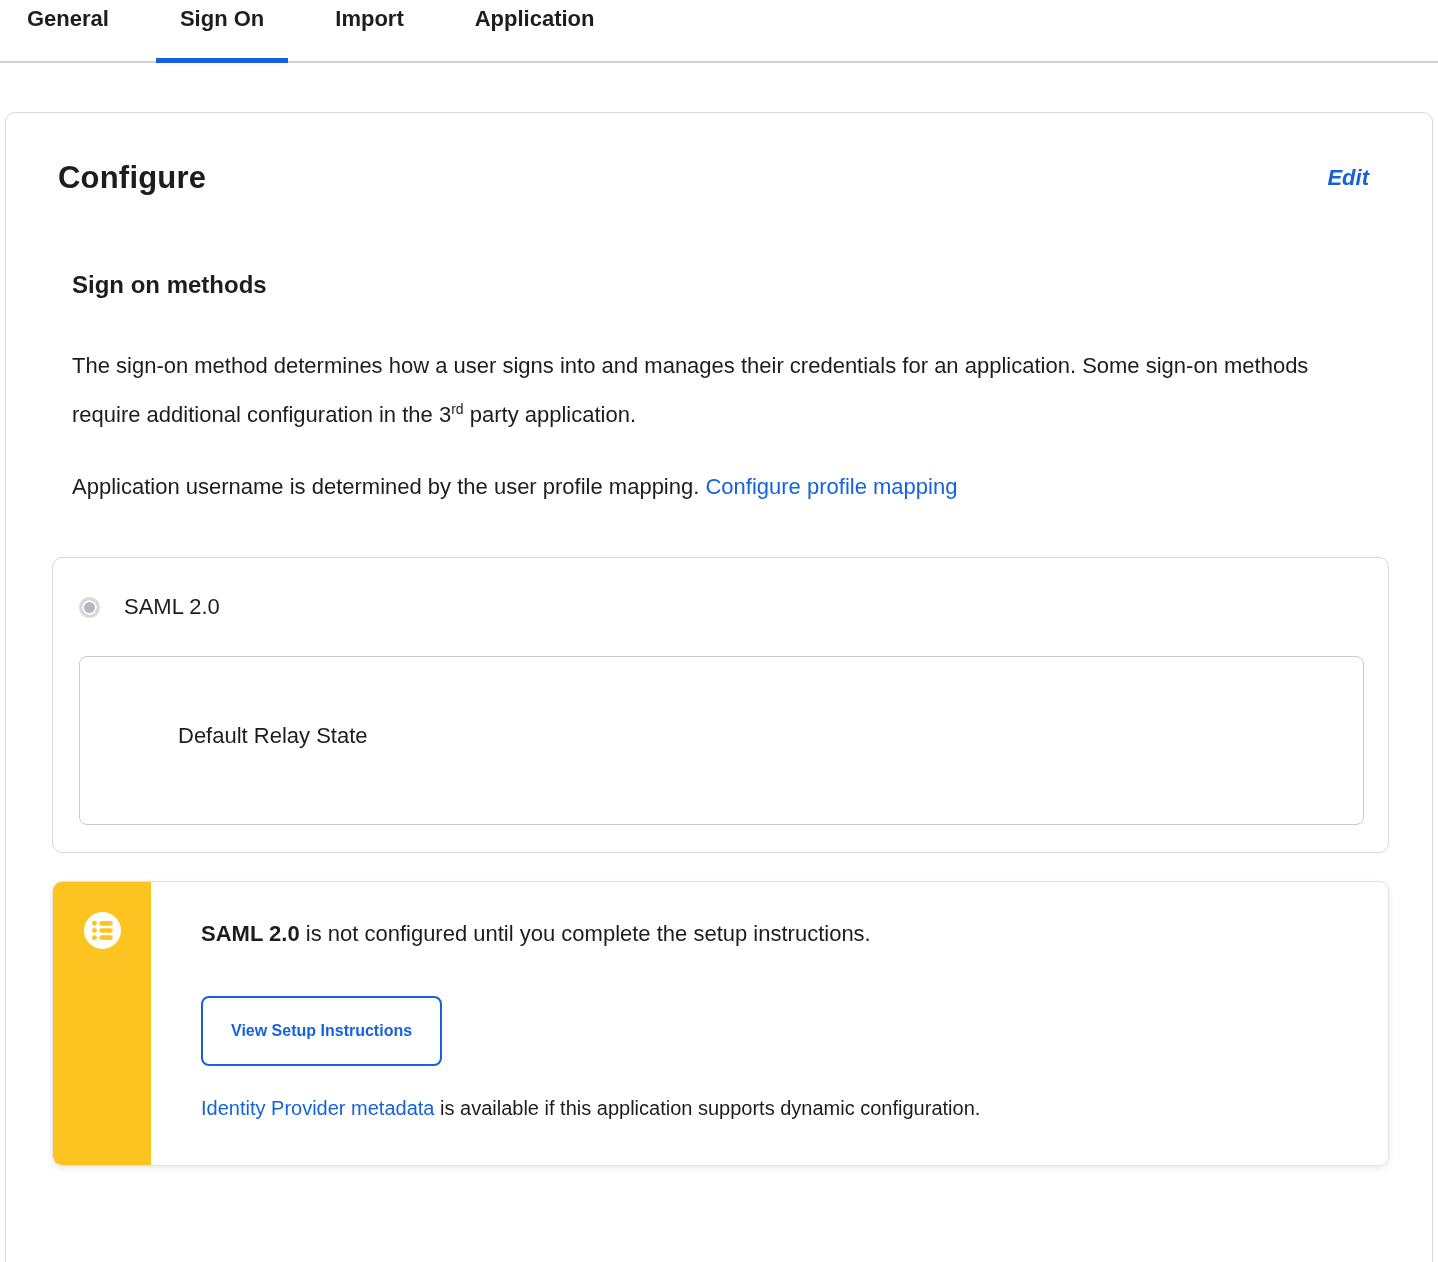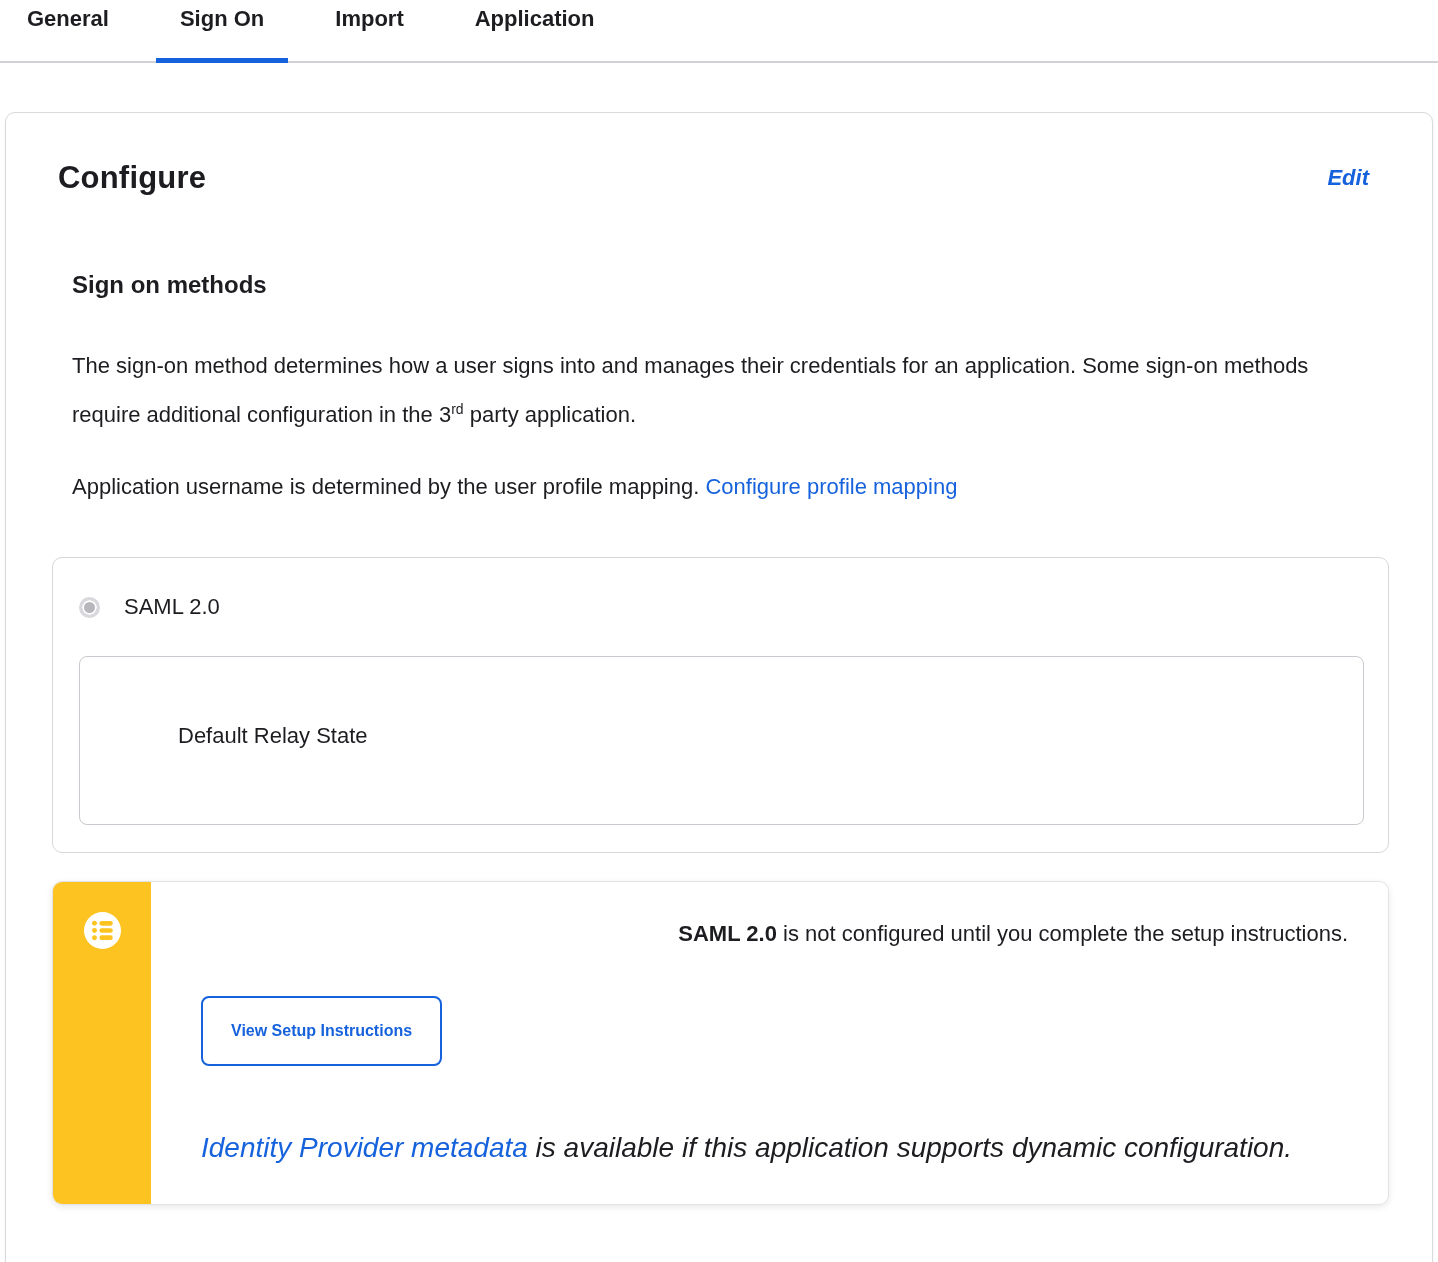--- a/index.html
+++ b/index.html
@@ -79,31 +79,31 @@
     box-shadow:0 2px 6px rgba(29,29,33,.10);
     overflow:hidden; min-height:285px;
   }
   .callout-stripe{
     flex:0 0 98px; background:#fdc321;
     display:flex; justify-content:center; align-items:flex-start;
     padding-top:30px;
   }
   .callout-icon{ width:37px; height:37px; display:block; }
   .callout-body{ flex:1; padding:36px 40px 40px 50px; }
-  .callout-text{ font-size:22px; line-height:32px;text-align:right; }
+  .callout-text{ font-size:22px; line-height:32px; }
   .callout-text strong{ font-weight:700; }
   .setup-btn{
     margin-top:46px; display:inline-block;
     height:70px; padding:0 28px;
     background:#fff; color:#1662dd;
     border:2px solid #1662dd; border-radius:8px;
     font-family:inherit; font-size:16px; font-weight:700;
     cursor:pointer;
   }
-  .callout-meta{ margin-top:66px; font-size:28px; line-height:32px;font-style:italic; }
+  .callout-meta{ margin-top:26px; font-size:20px; line-height:32px; }
 </style>
 </head>
 <body>
 
 <nav class="tabs-bar">
   <div class="tab">
     <span>General</span>
   </div>
   <div class="tab active">
     <span>Sign On</span>

